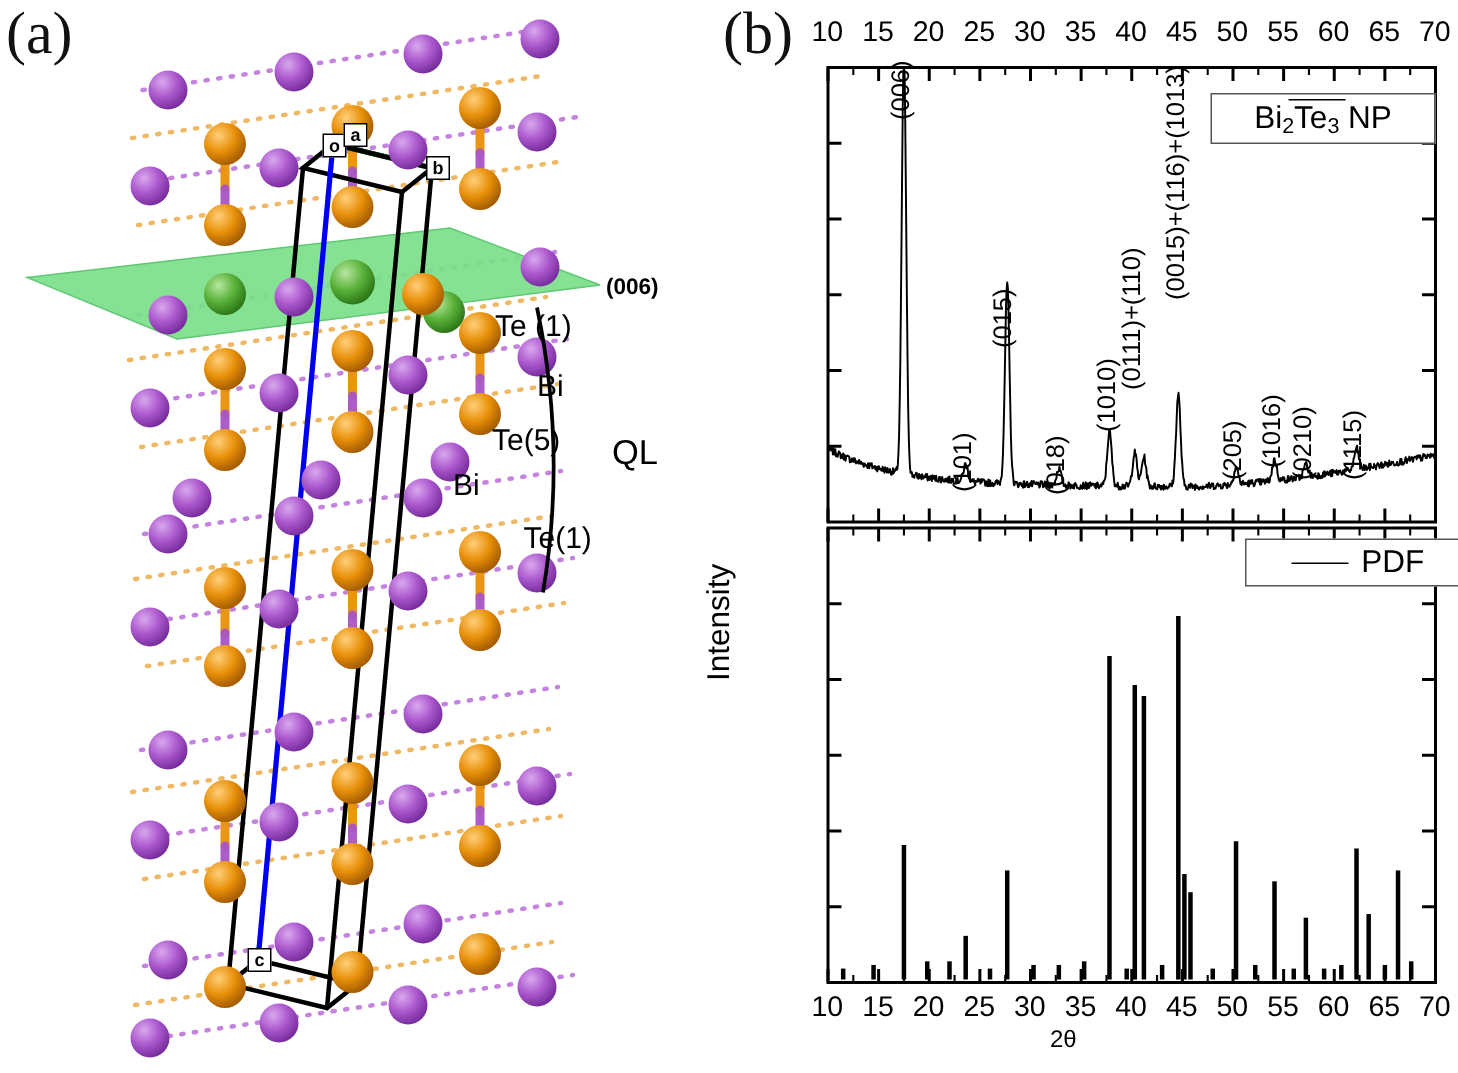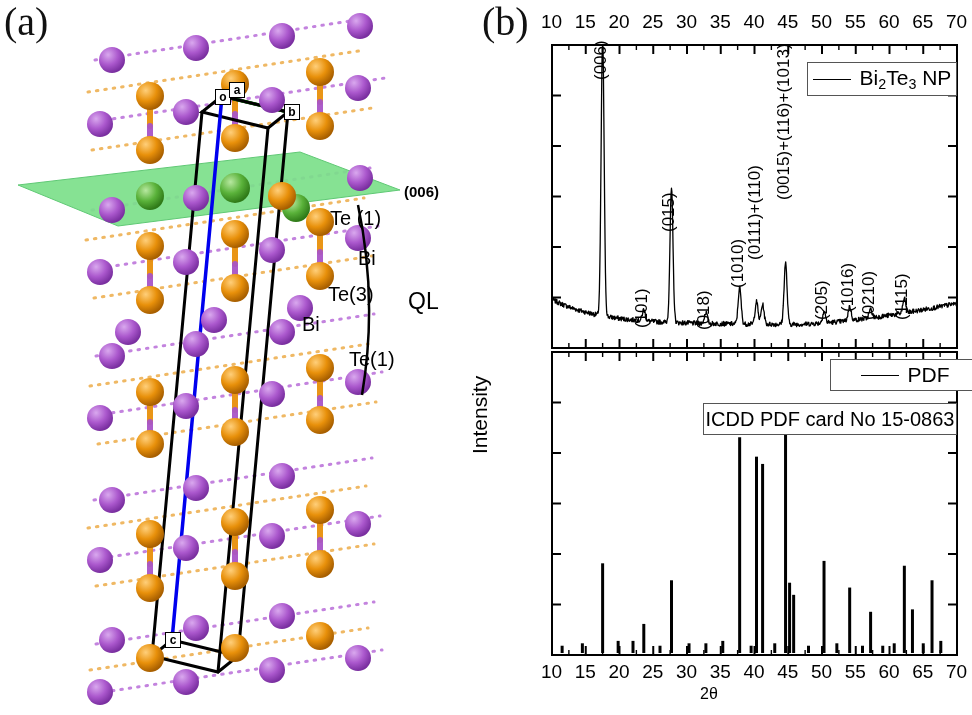--- a/index.html
+++ b/index.html
@@ -290,21 +290,21 @@
   <div class="panel-label" id="panel-a-label">(a)</div>
 
   <div class="axis-tag" style="left:215px; top:89px;">o</div>
   <div class="axis-tag" style="left:229px; top:82px;">a</div>
   <div class="axis-tag" style="left:284px; top:104px;">b</div>
   <div class="axis-tag" style="left:165px; top:632px;">c</div>
 
   <div class="struct-text small" style="left:404px; top:183px;">(006)</div>
   <div class="struct-text" style="left:330px; top:207px;">Te (1)</div>
   <div class="struct-text" style="left:358px; top:247px;">Bi</div>
-  <div class="struct-text" style="left:328px; top:283px;">Te(3)</div>
+  <div class="struct-text" style="left:328px; top:283px;">Te(5)</div>
   <div class="struct-text" style="left:302px; top:313px;">Bi</div>
   <div class="struct-text" style="left:349px; top:348px;">Te(1)</div>
   <div class="struct-text big" style="left:408px; top:288px;text-align:right;">QL</div>
 </div>
 
 <div id="xrd-panel">
 
   <div class="panel-label" id="panel-b-label" style="left:4px; top:2px;">(b)</div>
 
   <svg id="xrd-svg" width="494" height="715" viewBox="0 0 494 715">
@@ -462,33 +462,30 @@
       <line x1="434.45" y1="653" x2="434.45" y2="609.368" stroke="#000" stroke-width="3"></line>
       <line x1="445.25" y1="653" x2="445.25" y2="643.304" stroke="#000" stroke-width="3"></line>
       <line x1="454.025" y1="653" x2="454.025" y2="580.28" stroke="#000" stroke-width="3"></line>
       <line x1="462.79999999999995" y1="653" x2="462.79999999999995" y2="640.88" stroke="#000" stroke-width="3"></line>
     </svg>
 
   <div class="y-axis-title" style="left:14px; top:430px;">Intensity</div>
 
   <div class="xrd-text axis-title" style="left:222px; top:685px;">2θ</div>
 
-  <div class="legend-box" id="top-legend" style="left:329px; top:62px; width:150px; height:34px;">
+  <div class="legend-box" id="top-legend" style="left:329px; top:62px; width:150px; height:34px;flex-direction:column;">
     <span class="legend-line"></span>
     <span id="top-legend-text">Bi<sub>2</sub>Te<sub>3</sub> NP</span>
   </div>
 
   <div class="legend-box" id="bottom-legend" style="left:352px; top:359px; width:150px; height:32px;">
     <span class="legend-line"></span>
     <span>PDF</span>
   </div>
 
-  <div class="legend-box" id="card-note" style="left:225px; top:403px; width:254px; height:32px; font-size:20px;">
-    <span>ICDD PDF card No 15-0863</span>
-  </div>
 <div class="xrd-text tick-label" style="left: 63px; top: 11px;">10</div>
     <div class="xrd-text tick-label" style="left: 63px; top: 661px;">10</div>
     <div class="xrd-text tick-label" style="left: 96.75px; top: 11px;">15</div>
     <div class="xrd-text tick-label" style="left: 96.75px; top: 661px;">15</div>
     <div class="xrd-text tick-label" style="left: 130.5px; top: 11px;">20</div>
     <div class="xrd-text tick-label" style="left: 130.5px; top: 661px;">20</div>
     <div class="xrd-text tick-label" style="left: 164.25px; top: 11px;">25</div>
     <div class="xrd-text tick-label" style="left: 164.25px; top: 661px;">25</div>
     <div class="xrd-text tick-label" style="left: 198px; top: 11px;">30</div>
     <div class="xrd-text tick-label" style="left: 198px; top: 661px;">30</div>

